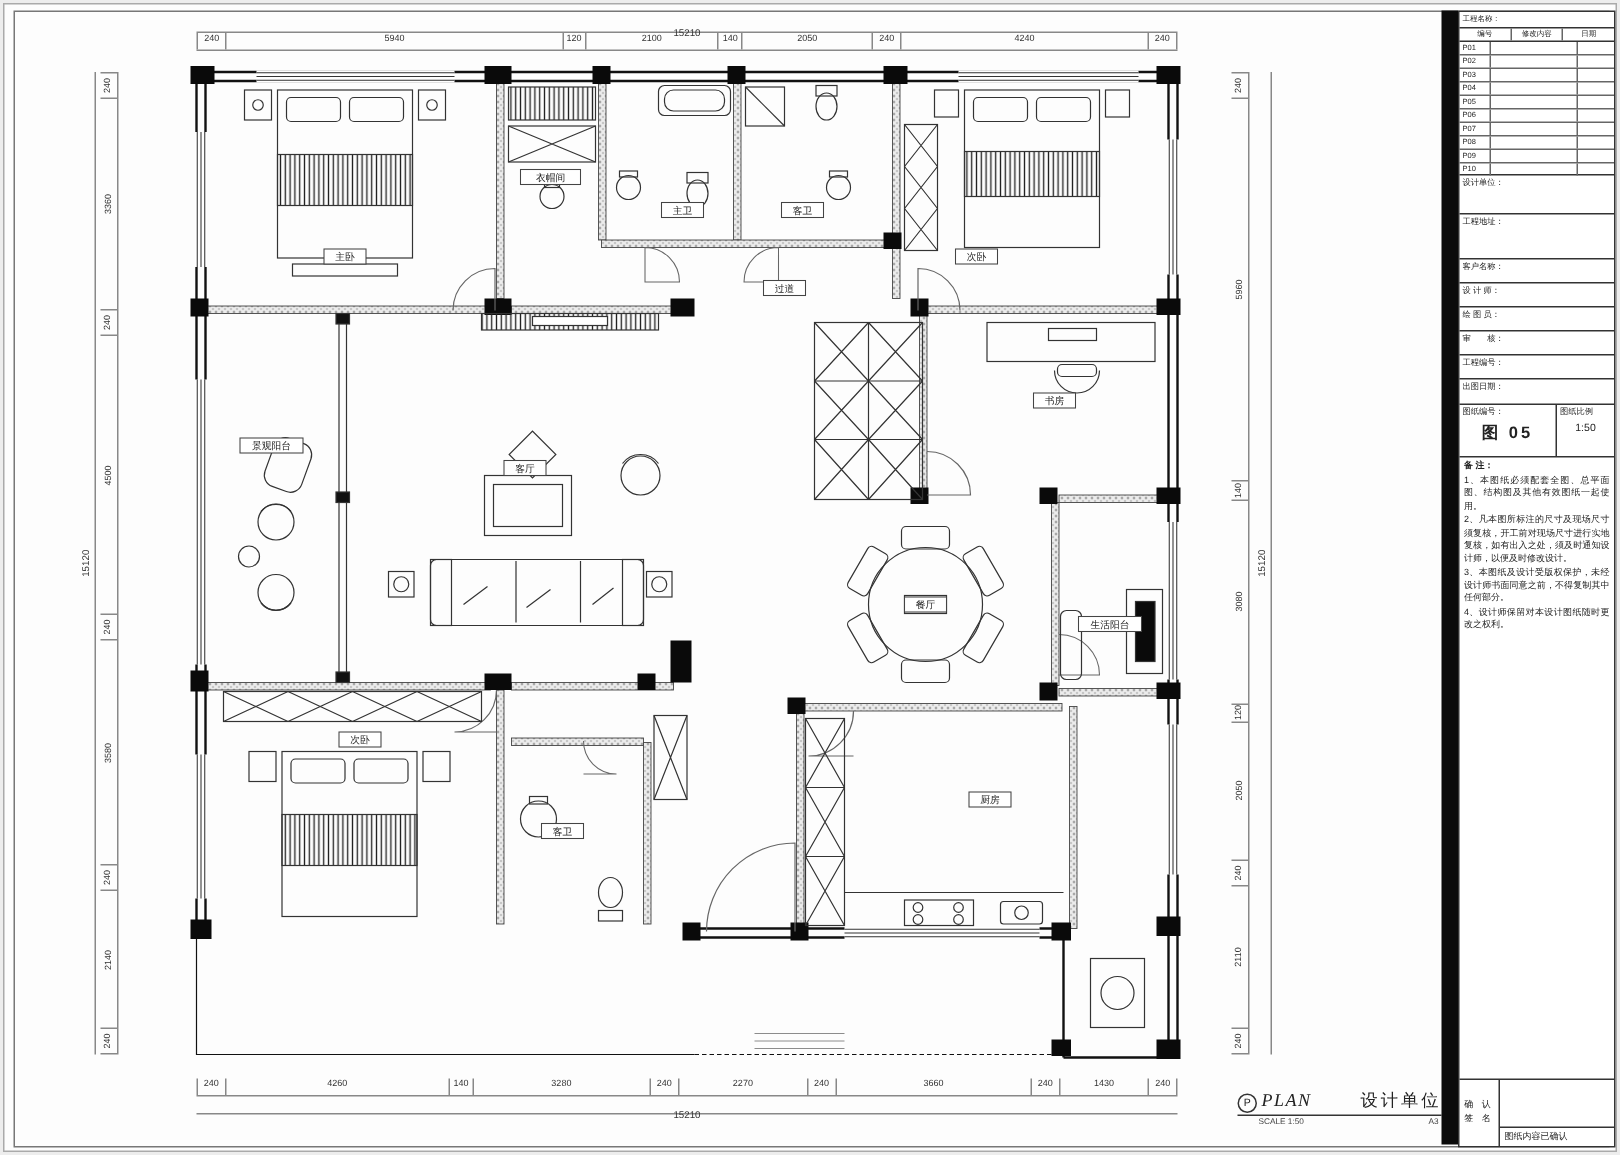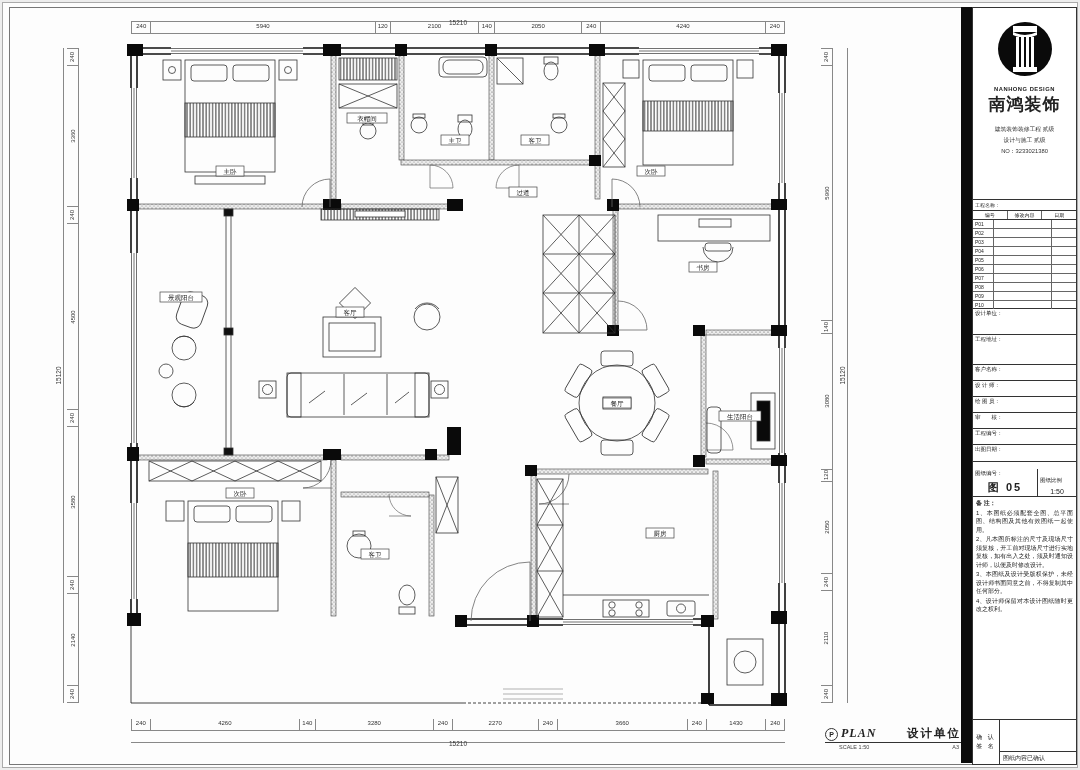--- a/index.html
+++ b/index.html
@@ -21,21 +21,21 @@
   .vtotal{position:absolute;width:10px;border-right:1px solid #888;display:flex;align-items:center;justify-content:center;}
   .vtotal span{transform:rotate(-90deg);font-size:6.5px;color:#333;white-space:nowrap;}
 
   
   svg text{font-family:"Liberation Sans","DejaVu Sans",sans-serif;}
   .rlabel rect{fill:#fff;stroke:#444;stroke-width:0.7;}
   .rlabel text{font-size:6.5px;fill:#222;text-anchor:middle;}
 
   
   .plan-cap{position:absolute;left:822px;top:723px;width:136px;color:#222;}
-  .plan-cap .row1{display:flex;align-items:baseline;border-bottom:1.2px solid #333;padding-bottom:1px;font-weight:bold;}
+  .plan-cap .row1{display:flex;align-items:baseline;border-bottom:1.2px solid #333;padding-bottom:1px;}
   .cap-circ{width:11px;height:11px;border:1px solid #333;border-radius:50%;font-size:7px;line-height:11px;text-align:center;margin-right:3px;flex:0 0 auto;}
   .cap-en{font-family:"Liberation Serif","DejaVu Serif",serif;font-style:italic;font-size:12px;letter-spacing:1px;}
   .cap-cn{font-size:11.5px;margin-left:auto;letter-spacing:2px;}
   .row2{display:flex;justify-content:space-between;font-size:5.5px;color:#444;padding:1px 2px 0 14px;}
 
   
   .blackbar{position:absolute;left:958px;top:4px;width:11px;height:756px;background:#0b0b0b;}
   .tb{position:absolute;left:969px;top:4px;width:103px;height:756px;border:1px solid #333;display:flex;flex-direction:column;background:#fff;color:#222;}
   .tb-sec{border-bottom:1px solid #333;position:relative;}
   .tb-logo{height:192px;text-align:center;padding-top:12px;box-sizing:border-box;}
@@ -48,21 +48,21 @@
   .rev-head i{font-style:normal;flex:1;text-align:center;border-right:1px solid #666;}
   .rev-head i:last-child{border-right:none;}
   .rev-row{display:flex;border-bottom:1px solid #666;height:8px;line-height:8px;}
   .rev-row:last-child{border-bottom:none;}
   .rev-no{width:18px;border-right:1px solid #666;padding-left:2px;}
   .rev-mid{flex:1;border-right:1px solid #666;}
   .rev-end{width:24px;}
   .tb-box{font-size:5.5px;padding:1px 2px;box-sizing:border-box;}
   .tb-fields .tb-field{border-bottom:1px solid #333;height:16px;font-size:5.5px;padding:1px 2px;box-sizing:border-box;}
   .tb-fields .tb-field:last-child{border-bottom:none;}
-  .tb-no{height:34px;display:flex;align-items:flex-end;}
+  .tb-no{height:34px;display:flex;}
   .tb-no-left{flex:1;border-right:1px solid #333;padding:1px 2px;font-size:5.5px;}
   .tb-no-big{text-align:center;font-size:11px;font-weight:bold;letter-spacing:2px;margin-top:3px;}
   .tb-no-right{width:34px;font-size:5.5px;padding:1px 2px;}
   .tb-notes{flex:1;font-size:6px;line-height:8.5px;padding:2px 3px;overflow:hidden;}
   .tb-notes .nt{font-weight:bold;margin-bottom:1px;}
   .tb-notes p{margin:0 0 1px 0;text-align:justify;}
   .tb-confirm{height:44px;display:flex;border-bottom:none!important;}
   .cf-left{width:26px;border-right:1px solid #333;display:flex;flex-direction:column;align-items:center;justify-content:center;font-size:6px;line-height:9px;letter-spacing:2px;}
   .cf-right{flex:1;display:flex;flex-direction:column;}
   .cf-space{flex:1;}
@@ -548,37 +548,20 @@
     </div>
     <div class="row2">
       <span>SCALE 1:50</span>
       <span>A3</span>
     </div>
   </div>
 
   <div class="blackbar"></div>
   <div class="tb">
 
-    <div class="tb-sec tb-logo">
-      <svg width="58" height="58" viewBox="0 0 58 58">
-        <circle cx="29" cy="29" r="27" fill="#0a0a0a"></circle>
-        <rect x="17" y="6" width="24" height="6" fill="#fff"></rect>
-        <path d="M17,12 Q29,18 41,12 L41,15 Q29,21 17,15 Z" fill="#fff"></path>
-        <rect x="20" y="17" width="18" height="30" fill="#fff"></rect>
-        <path d="M24,17 V47 M29,17 V47 M34,17 V47" stroke="#0a0a0a" stroke-width="2"></path>
-        <rect x="17" y="47" width="24" height="5" fill="#fff"></rect>
-      </svg>
-      <div class="logo-en">NANHONG DESIGN</div>
-      <div class="logo-cn">南鸿装饰</div>
-      <div class="certs">
-        <div>建筑装饰装修工程 贰级</div>
-        <div>设计与施工 贰级</div>
-        <div>NO：3233021380</div>
-      </div>
-    </div>
 
     <div class="tb-sec tb-rev">
       <div class="rev-title">工程名称：</div>
       <div class="rev-head">
         <i>编号</i>
         <i>修改内容</i>
         <i>日期</i>
       </div>
       <div>
           <div class="rev-row">

